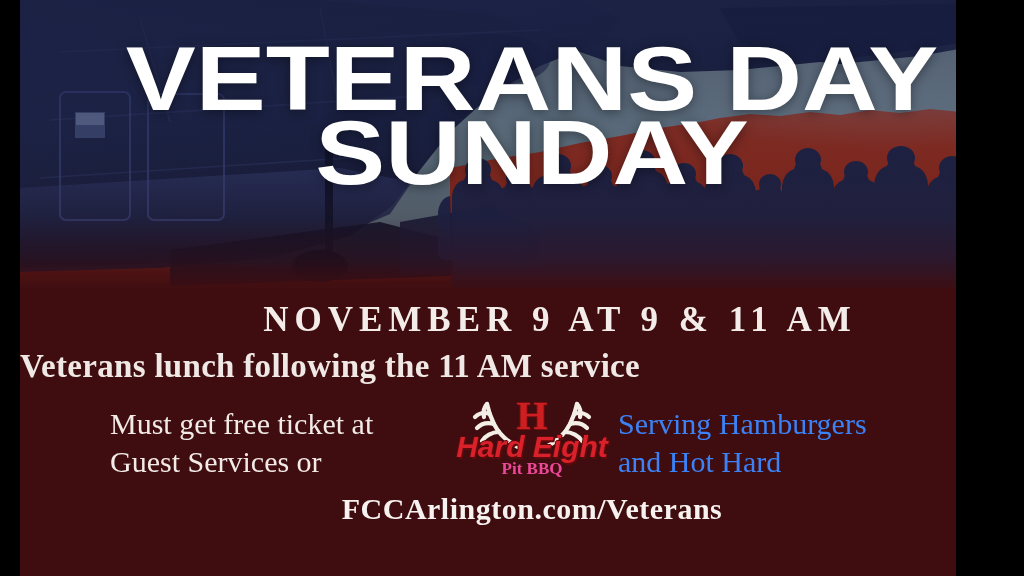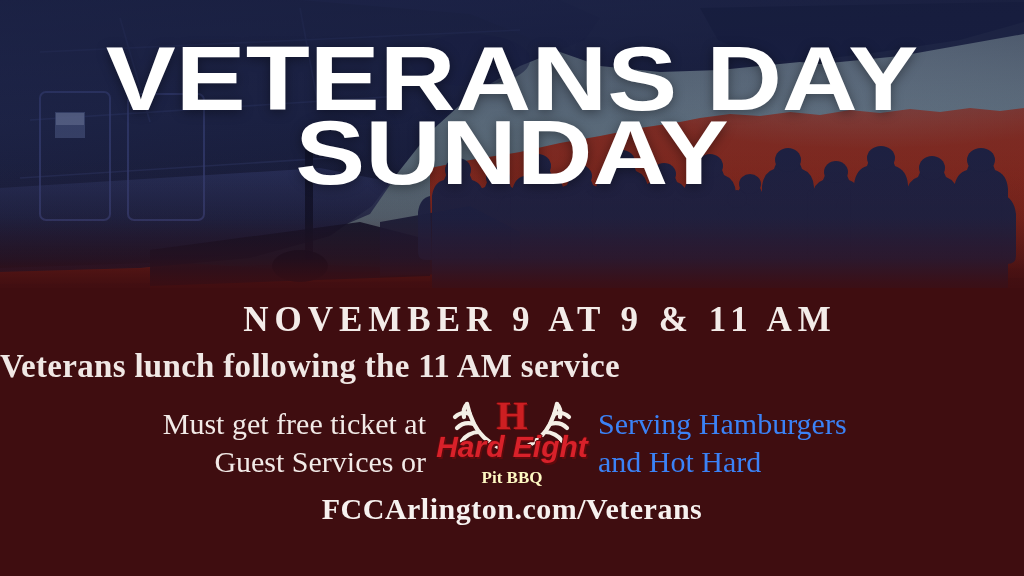--- a/index.html
+++ b/index.html
@@ -6,24 +6,25 @@
     margin: 0;
     padding: 0;
     background: #000;
   }
   body {
     font-family: "Liberation Sans", sans-serif;
   }
 
   #poster {
     position: relative;
-    width: 1024px;
+    width: 936px;
     height: 576px;
     overflow: hidden;
     background: #3f0d10;
+    margin-left: 20px;
   }
 
   
   .photo {
     position: absolute;
     left: 0; top: 0;
     width: 1024px;
     height: 300px;
     overflow: hidden;
     background: linear-gradient(180deg, #77888f 0%, #6e808c 34%, #6a7d89 46%, #5d6f7c 60%, #4a5765 100%);
@@ -137,21 +138,20 @@
     position: absolute;
     left: 0; top: 405px;
     width: 1024px;
     display: flex;
     align-items: flex-start;
     justify-content: center;
     z-index: 20;
   }
   .mid-col-left {
     width: 348px;
-    text-align: right;
     color: #f2eae7;
     font-family: "Liberation Serif", serif;
     font-size: 30px;
     line-height: 1.28;
     padding-right: 12px;
     box-sizing: border-box;
   }
   .mid-col-right {
     width: 348px;
     text-align: left;
@@ -201,23 +201,23 @@
     font-weight: bold;
     font-style: italic;
     font-size: 30px;
     line-height: 1;
     white-space: nowrap;
     text-shadow: 1.5px 1.5px 0 #5e0a0c, -1px 0 0 #5e0a0c, 0 -1px 0 #5e0a0c, 1px 0 0 #5e0a0c;
     z-index: 4;
   }
   .logo-sub {
     position: absolute;
-    left: 50%; top: 73px;
+    left: 50%; top: 64px;
     transform: translateX(-50%);
-    color: #fef9c3;
+    color: #ec4899;
     font-family: "Liberation Serif", serif;
     font-weight: bold;
     font-size: 17px;
     line-height: 1;
     white-space: nowrap;
     z-index: 4;
   }
 
   
   .url-line {

